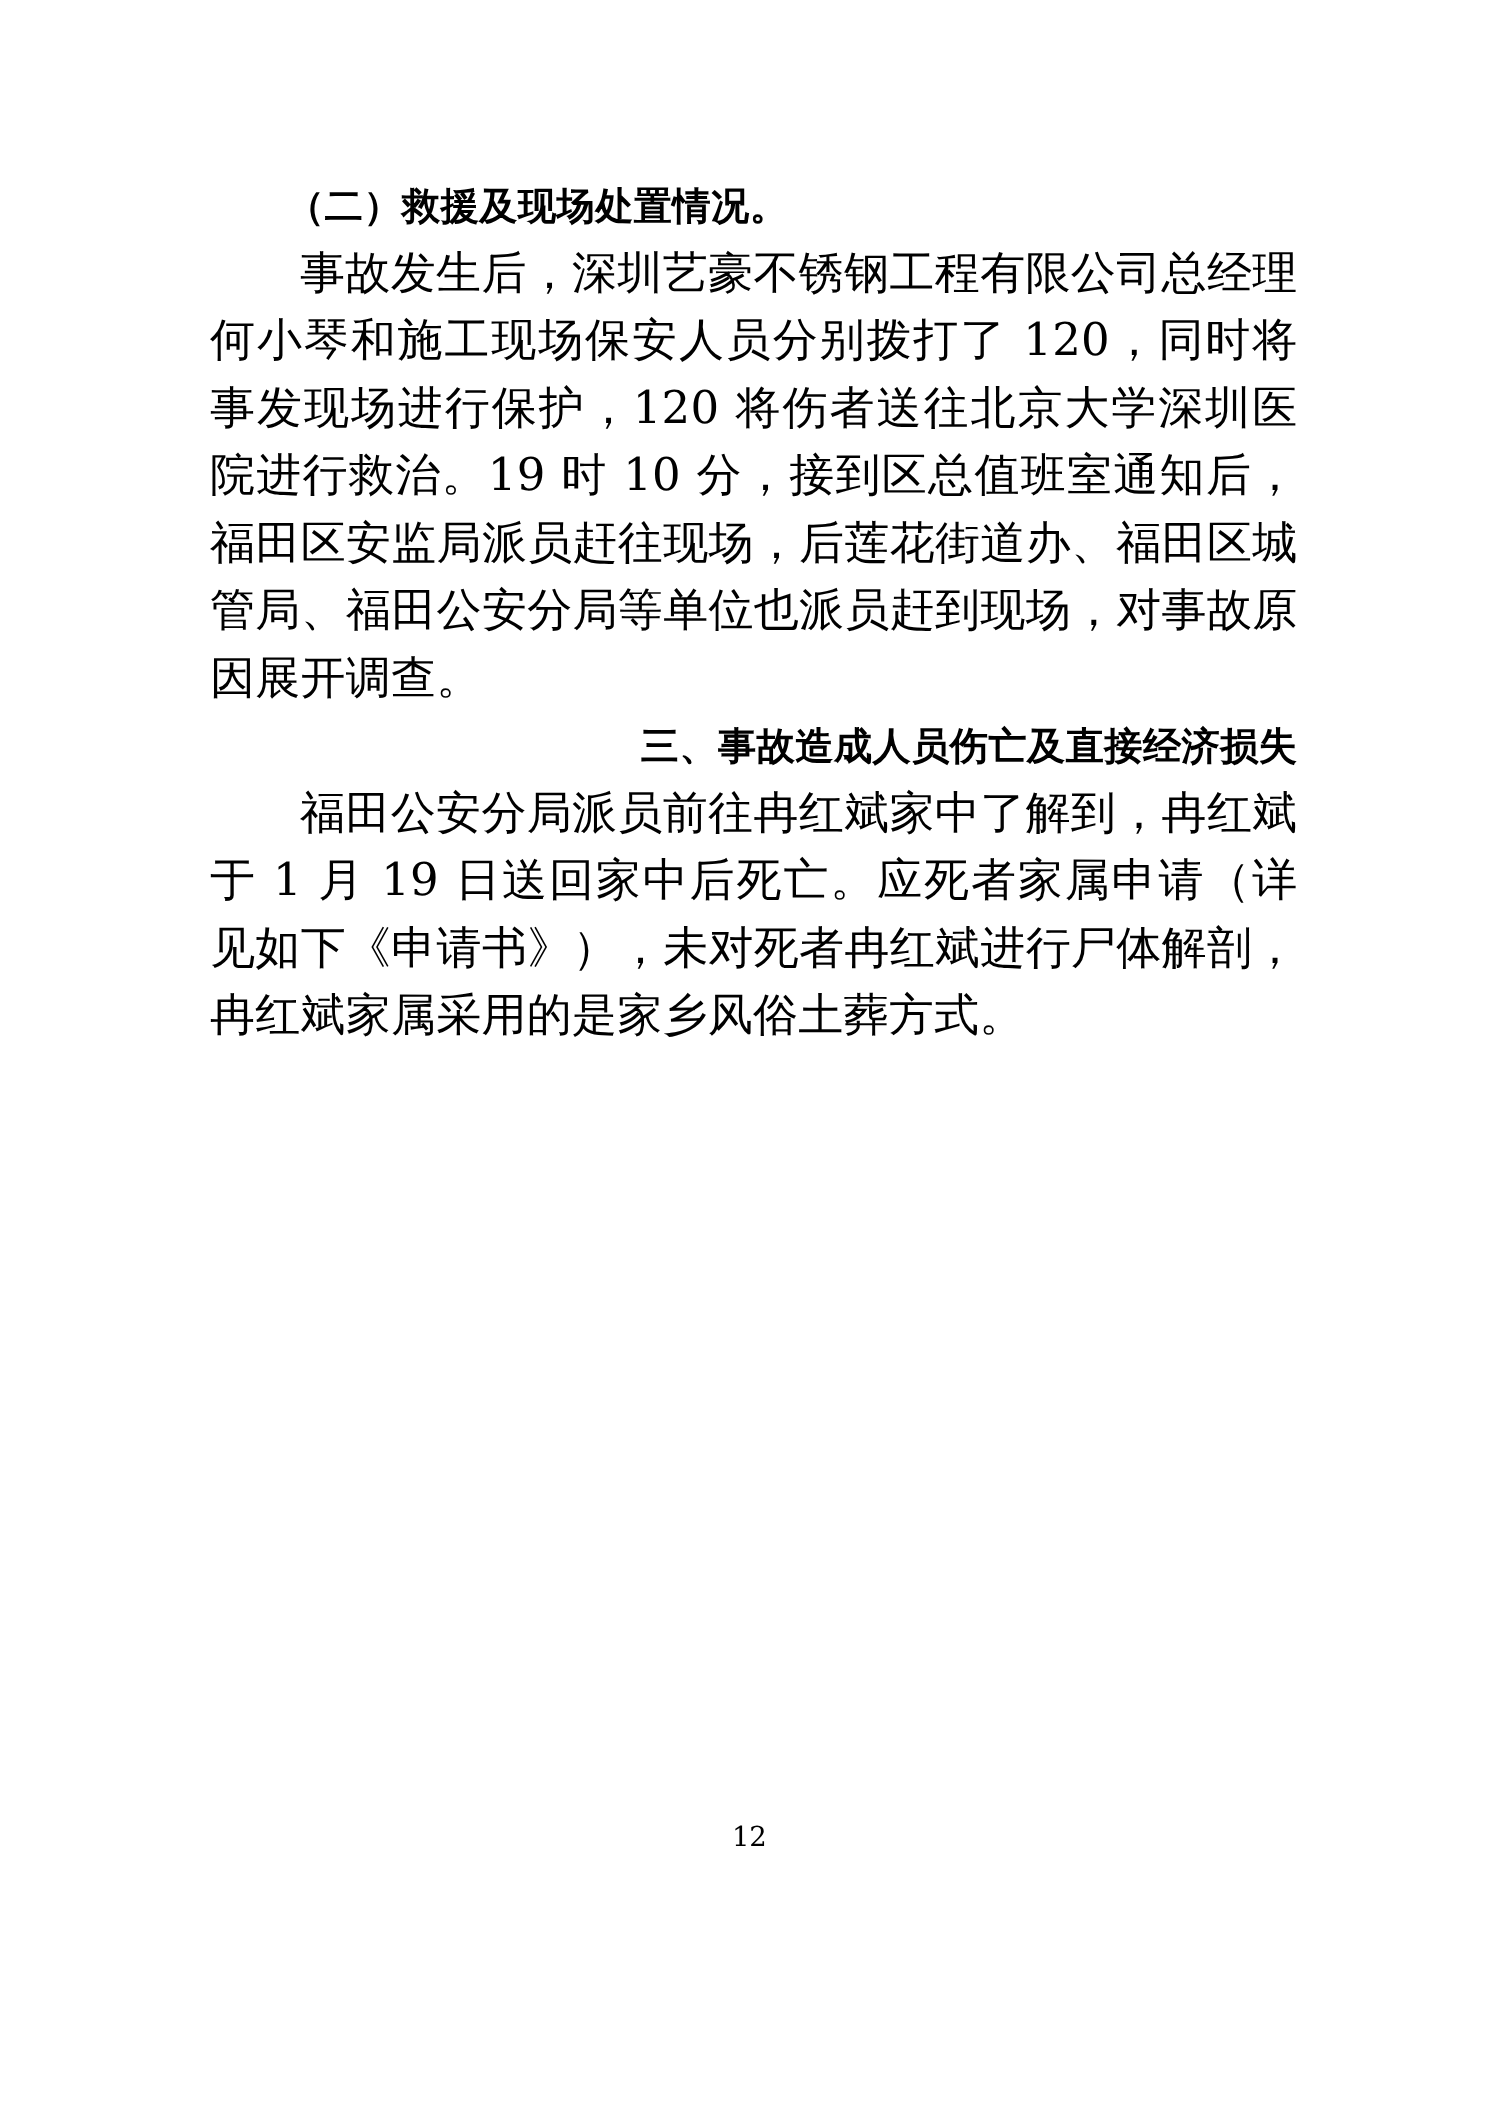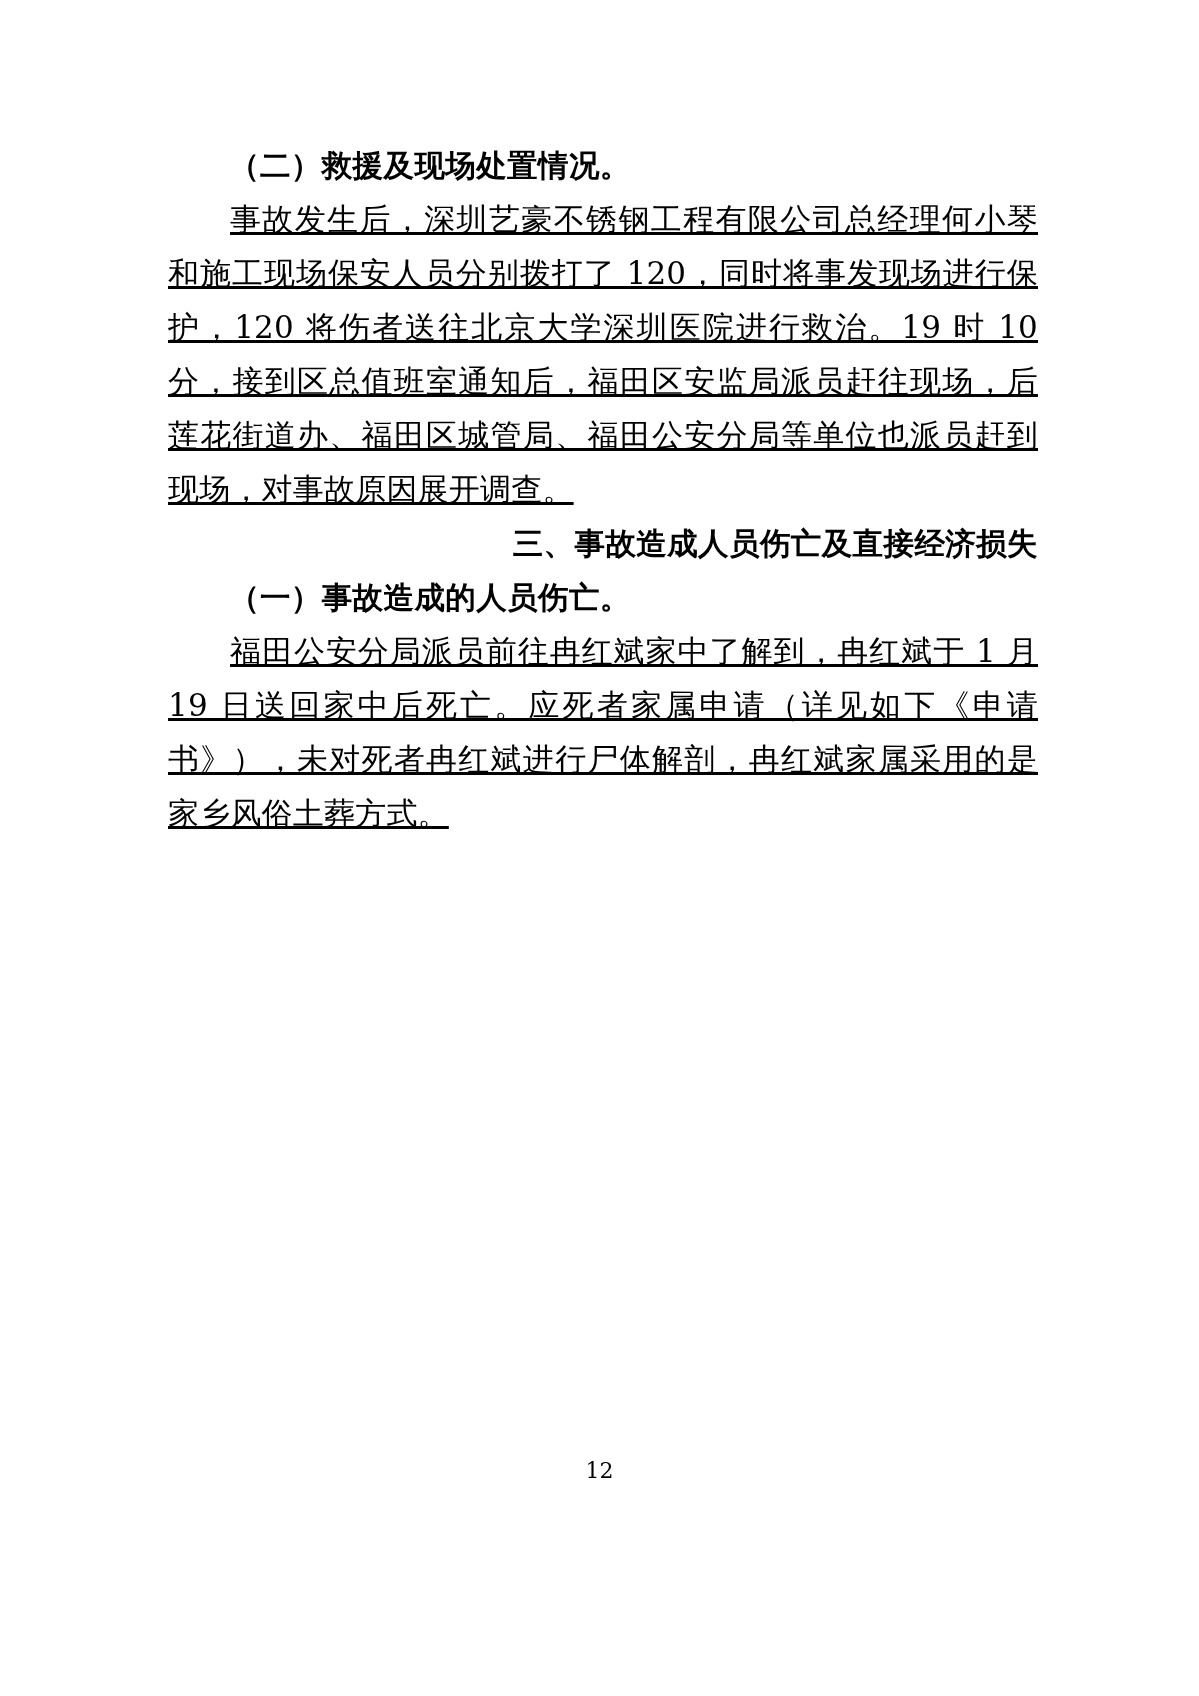--- a/index.html
+++ b/index.html
@@ -20,29 +20,28 @@
     box-sizing: border-box;
     overflow: hidden;
   }
   .content {
     position: absolute;
     left: 168px;
     top: 120px;
     width: 870px;
   }
   .para {
-    font-size: 31px;
+    font-size: 36px;
     line-height: 54px;
     letter-spacing: 0.2px;
     text-align: justify;
     text-justify: inter-ideograph;
     margin: 0 0 0 0;
     text-indent: 2em;
     font-weight: 400;
-    text-decoration: underline;
   }
   .heading {
     font-size: 30.5px;
     line-height: 54px;
     font-weight: 700;
     text-indent: 2em;
     margin: 0;
     letter-spacing: 0.4px;
   }
   .heading-num {
@@ -70,21 +69,20 @@
 
 <div class="page">
   <div class="content">
 
     <div class="heading">（二）救援及现场处置情况。</div>
 
     <div class="para">事故发生后，深圳艺豪不锈钢工程有限公司总经理何小琴和施工现场保安人员分别拨打了 120，同时将事发现场进行保护，120 将伤者送往北京大学深圳医院进行救治。19 时 10 分，接到区总值班室通知后，福田区安监局派员赶往现场，后莲花街道办、福田区城管局、福田公安分局等单位也派员赶到现场，对事故原因展开调查。</div>
 
     <div class="heading-num">三、事故造成人员伤亡及直接经济损失</div>
 
-    <div class="heading">（一）事故造成的人员伤亡。</div>
 
 
 
     <div class="para">福田公安分局派员前往冉红斌家中了解到，冉红斌于 1 月 19 日送回家中后死亡。应死者家属申请（详见如下《申请书》），未对死者冉红斌进行尸体解剖，冉红斌家属采用的是家乡风俗土葬方式。</div>
 
   </div>
 
   <div class="page-number">12</div>
 </div>
 

